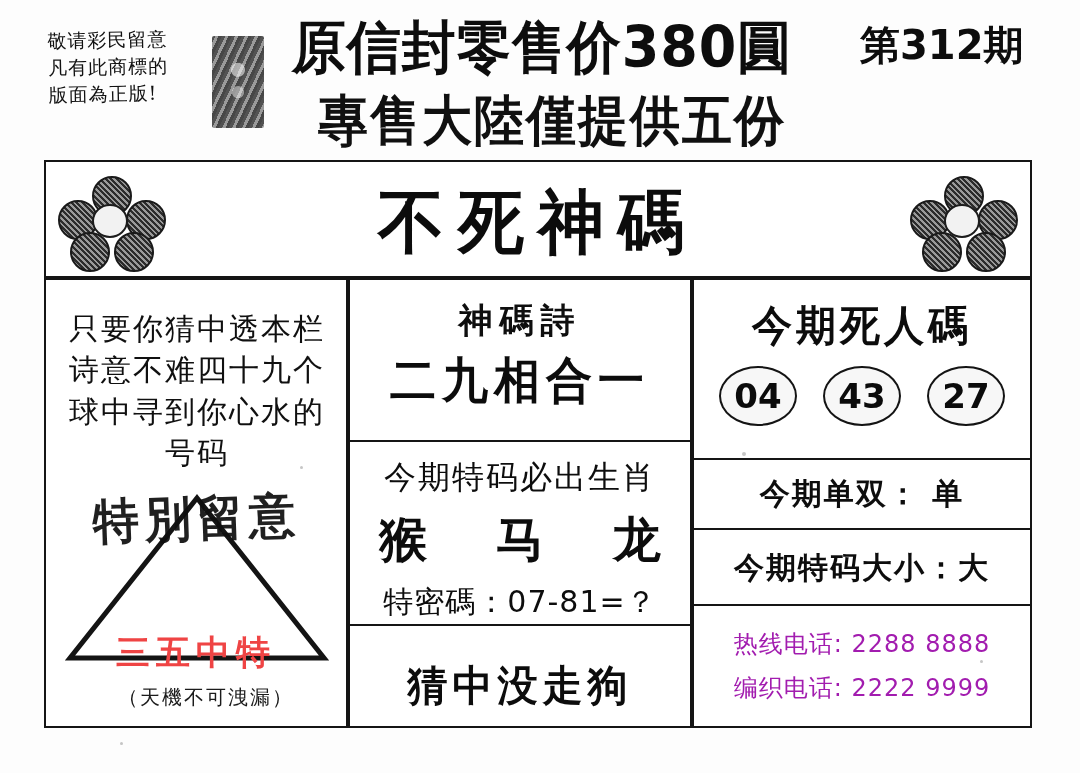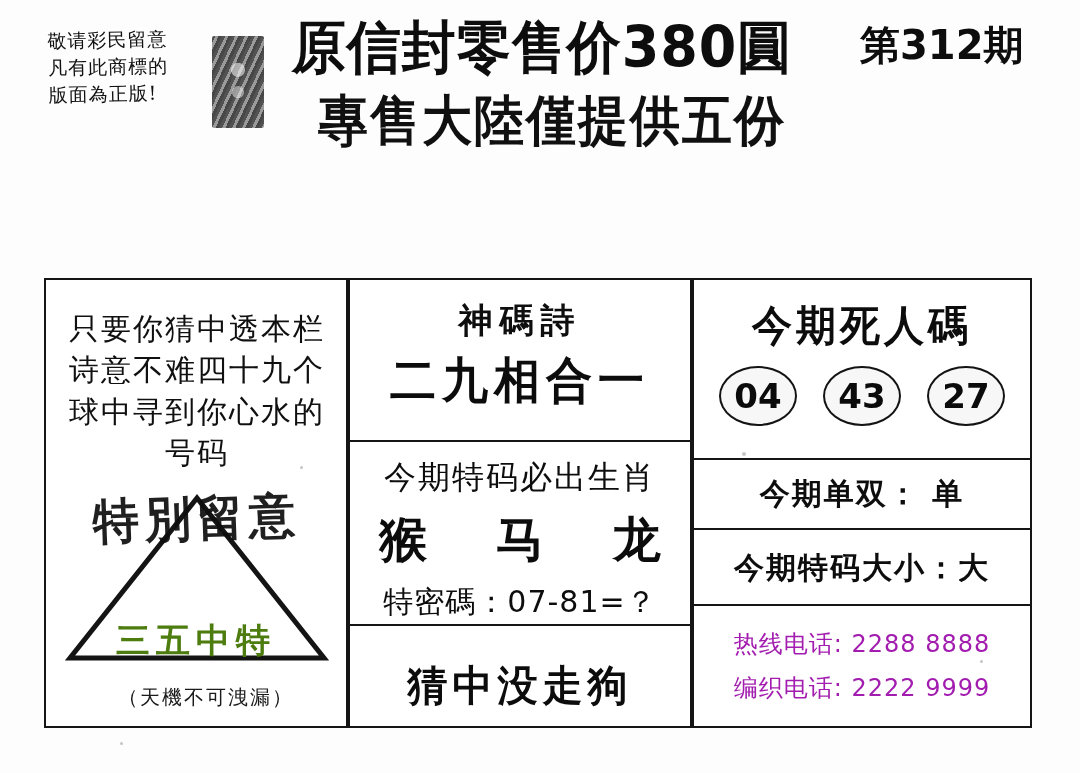--- a/index.html
+++ b/index.html
@@ -206,27 +206,27 @@
     position: absolute;
     left: 18px;
     top: 212px;
     width: 266px;
     height: 172px;
   }
   .triangle svg { display: block; }
   .tri-text {
     position: absolute;
     left: 0; right: 0;
-    top: 338px;
+    top: 350px;
     text-align: center;
     font-family: "DejaVu Sans", "Liberation Sans", sans-serif;
     font-weight: bold;
     font-size: 34px;
     letter-spacing: 6px;
-    color: #4d7c0f;
+    color: #ef4444;
   }
   .tri-note {
     position: absolute;
     left: 0; right: 0;
     top: 404px;
     text-align: center;
     font-family: "DejaVu Serif", "Liberation Serif", serif;
     font-size: 20px;
     letter-spacing: 2px;
     color: #1b1b1b;
@@ -400,20 +400,39 @@
       <div>版面為正版!</div>
     </div>
 
     <div class="stamp"></div>
 
     <div class="headline-1">原信封零售价380圓</div>
     <div class="headline-2">專售大陸僅提供五份</div>
     <div class="issue-no">第312期</div>
   </div>
 
+  <div class="title-band">
+    <div class="flower left">
+      <div class="petal p1"></div>
+      <div class="petal p2"></div>
+      <div class="petal p3"></div>
+      <div class="petal p4"></div>
+      <div class="petal p5"></div>
+      <div class="pc"></div>
+    </div>
+    <div class="main-title">不死神碼</div>
+    <div class="flower right">
+      <div class="petal p1"></div>
+      <div class="petal p2"></div>
+      <div class="petal p3"></div>
+      <div class="petal p4"></div>
+      <div class="petal p5"></div>
+      <div class="pc"></div>
+    </div>
+  </div>
 
   <div class="cols">
 
     <div class="col col-left">
       <div class="poem-intro">只要你猜中透本栏诗意不难四十九个球中寻到你心水的号码</div>
 
       <div class="triangle">
         <svg width="266" height="172" viewBox="0 0 266 172" xmlns="http://www.w3.org/2000/svg">
           <polygon points="133,6 260,166 6,166" fill="none" stroke="#141414" stroke-width="5"></polygon>
         </svg>

